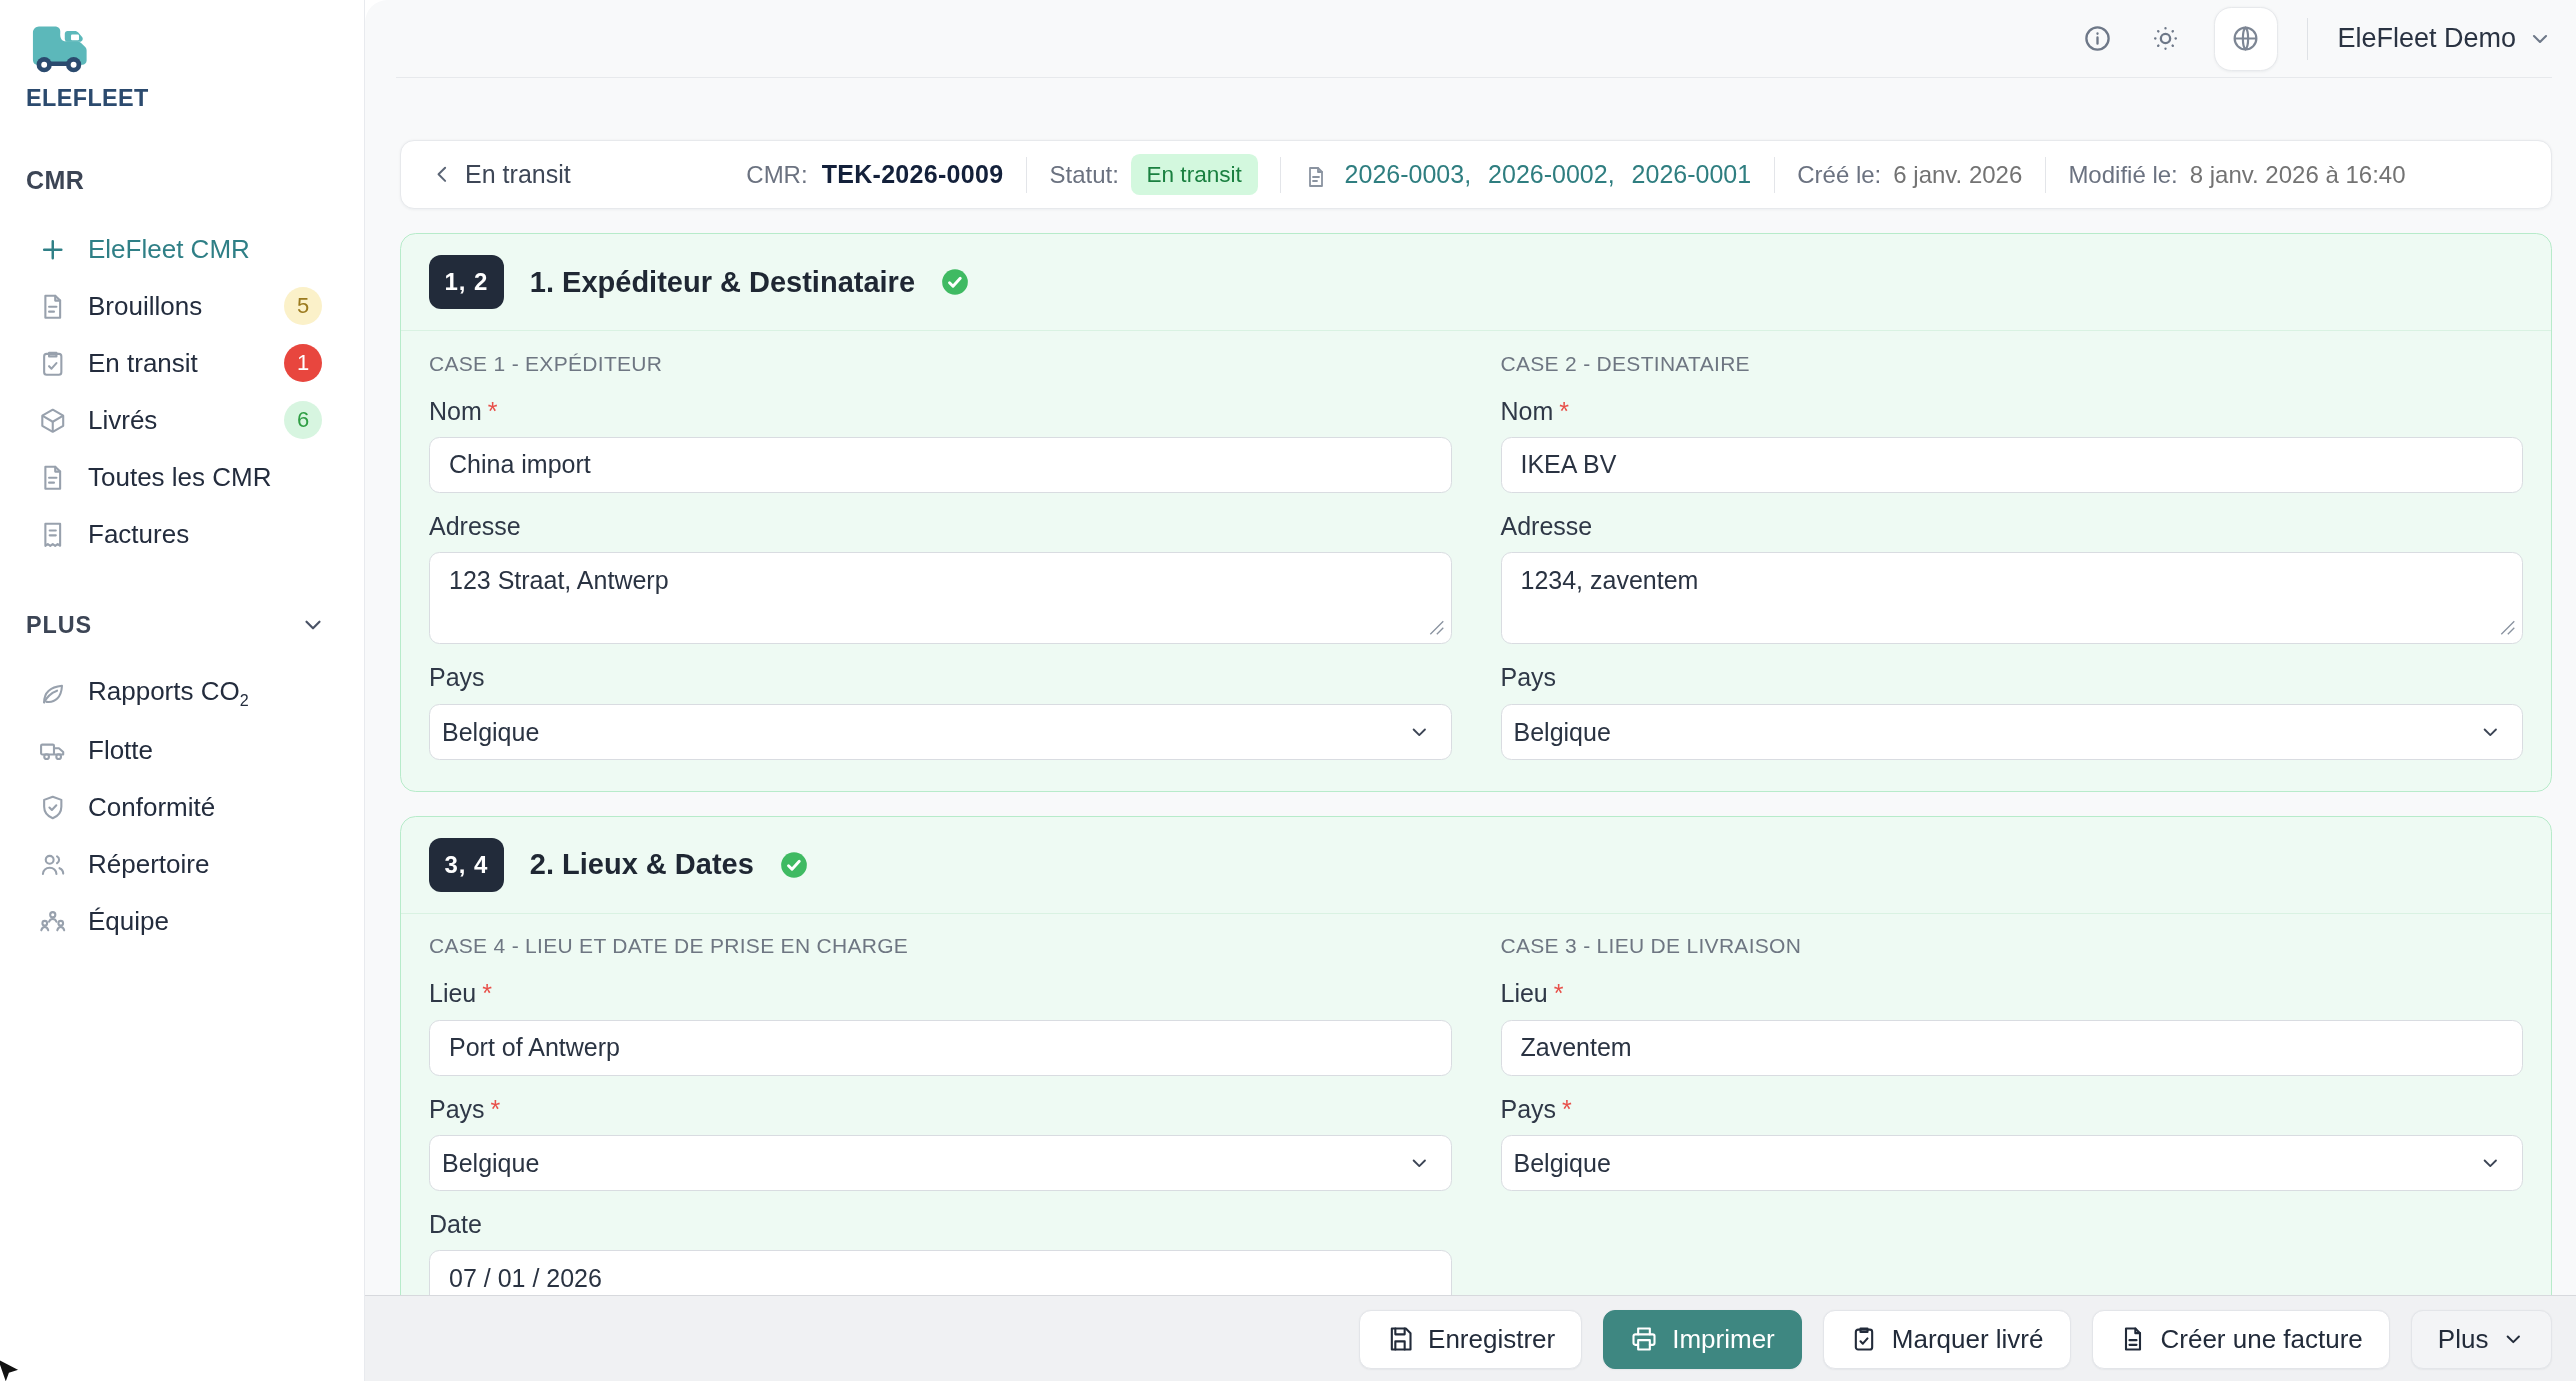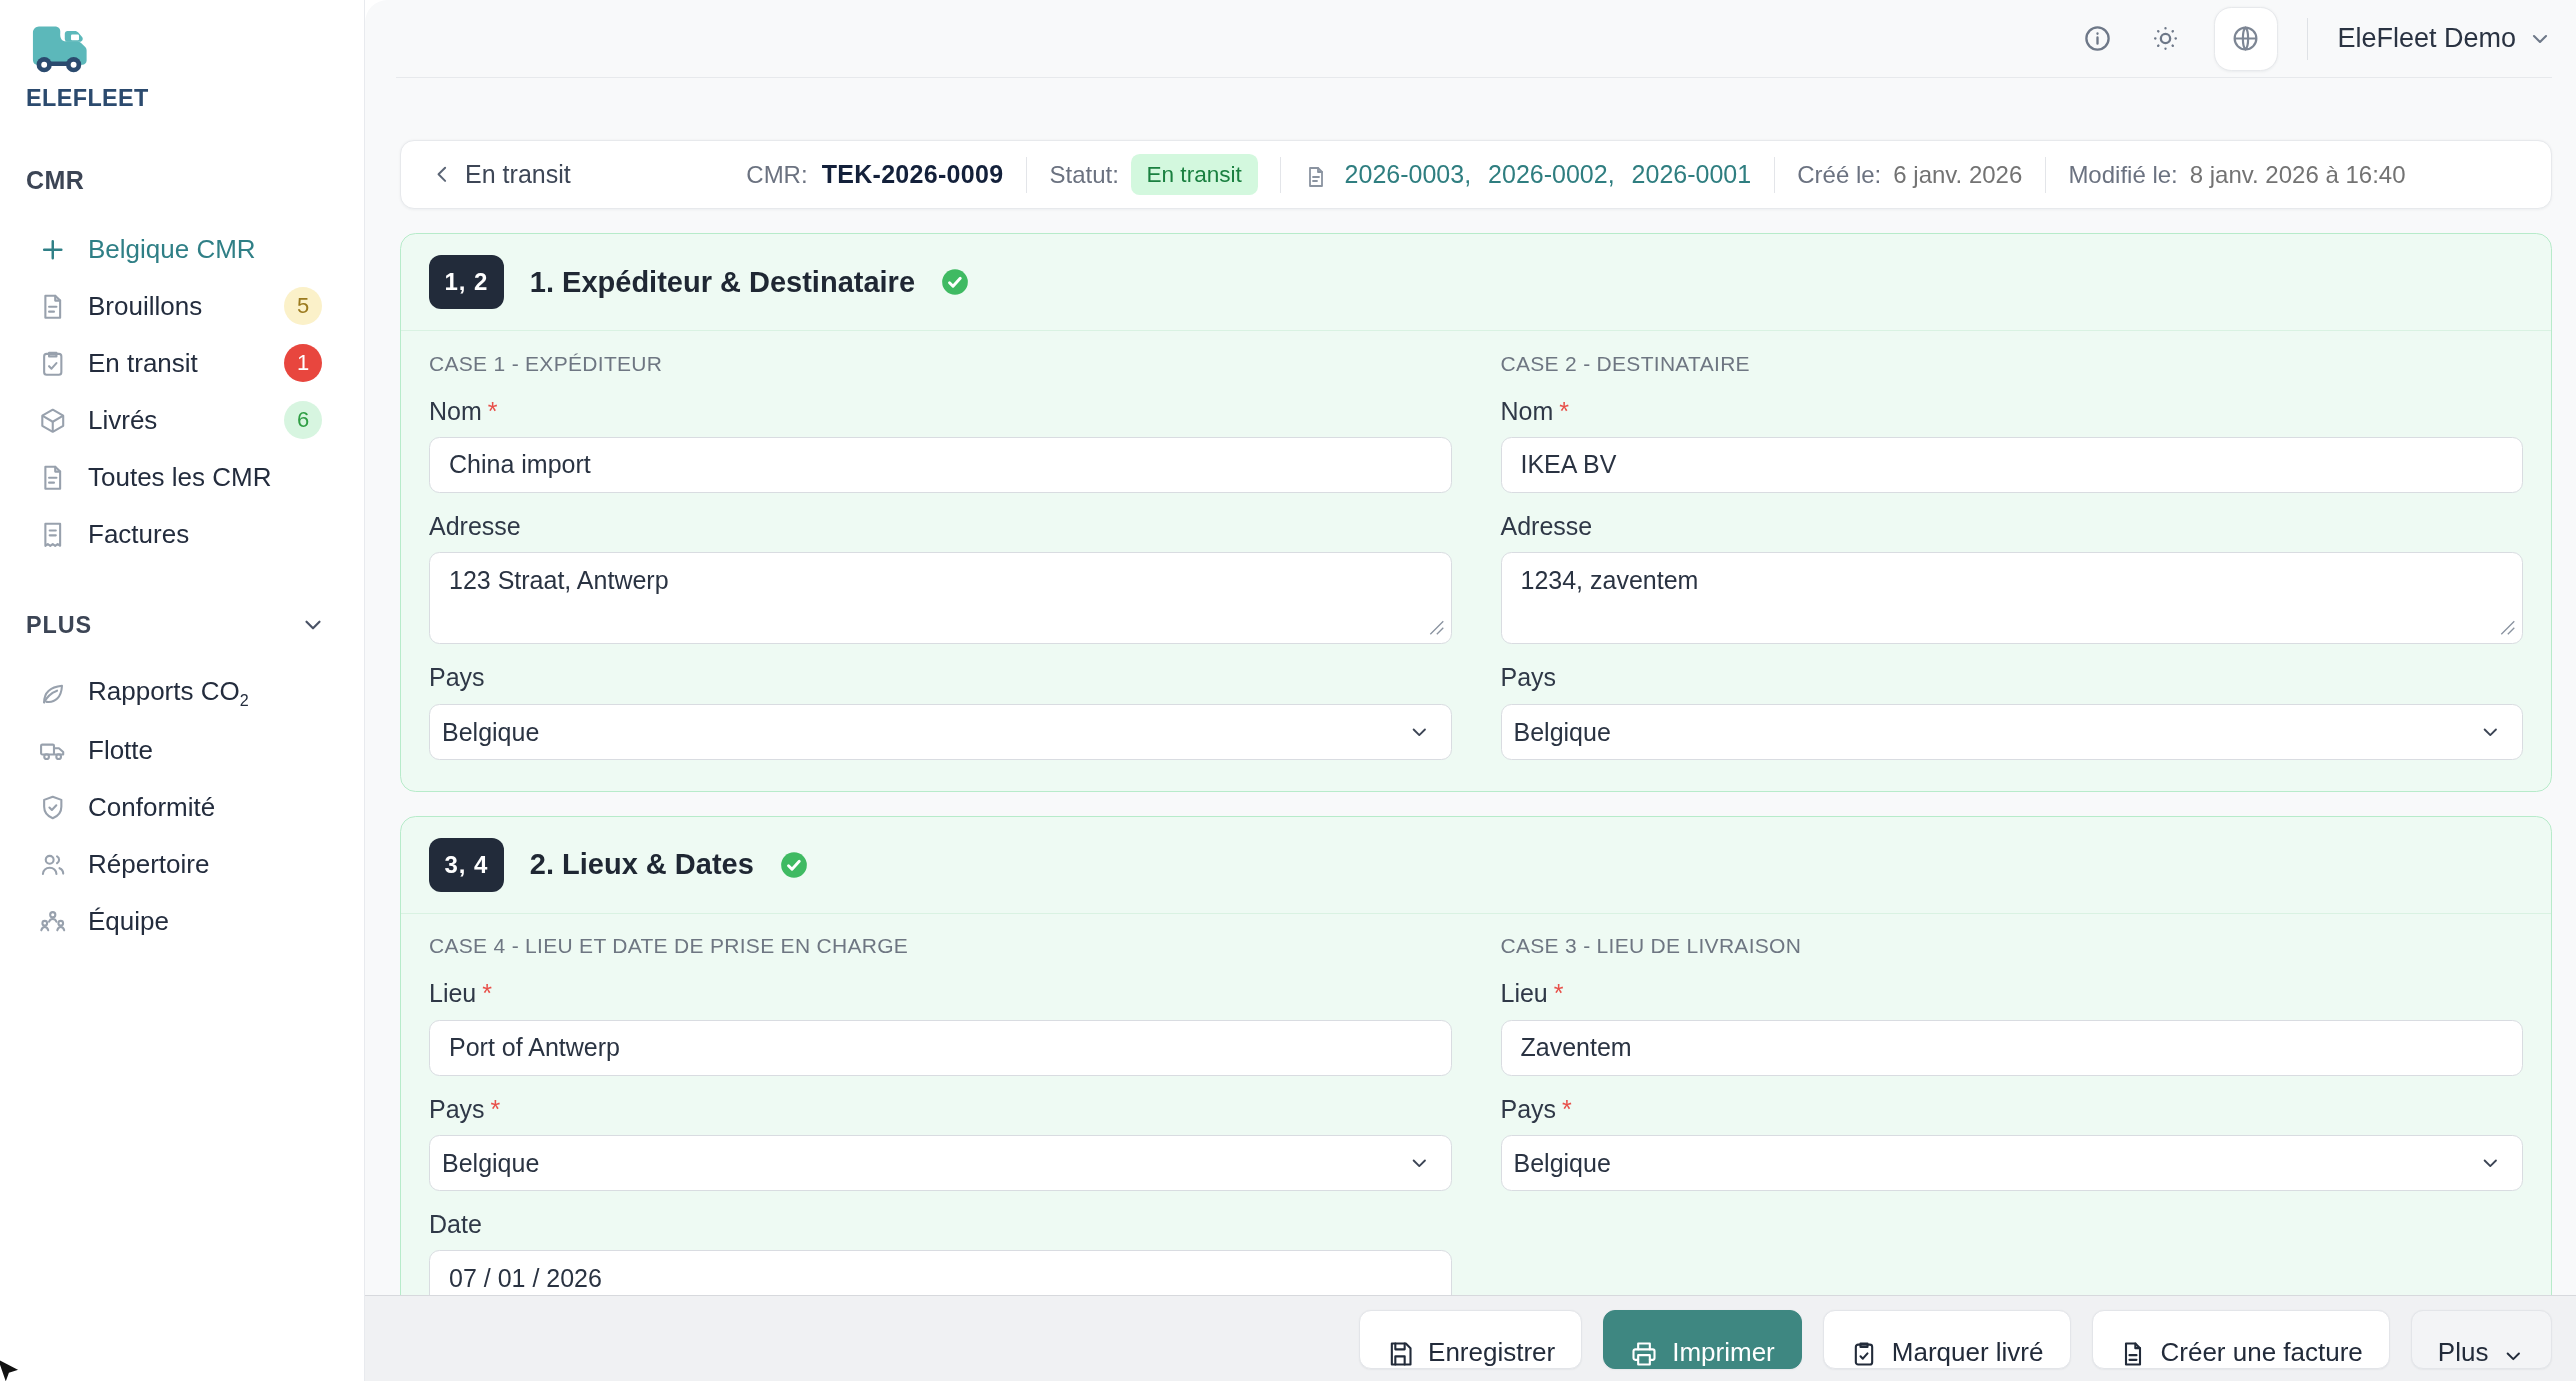--- a/index.html
+++ b/index.html
@@ -88,21 +88,21 @@
   .ta-grip { position:absolute; right:7px; bottom:8.7px; width:15.6px; height:15.6px; color:#8a93a0; pointer-events:none; }
   .select-wrap { position:relative; }
   .sel { width:100%; height:56px; background:#fff; border:1.7px solid #d9dce1; border-radius:10.4px;
     padding:0 12px; font-size:25px; color:#2a3342; font-family:inherit; appearance:none;
     -webkit-appearance:none; outline:none; }
   .sel-chev { position:absolute; right:21px; top:17.4px; width:22.6px; height:22.6px; color:#3c4555; pointer-events:none; }
 
   
   .footer { height:87px; background:#f0f1f3; border-top:1.7px solid #d7d9dd; flex-shrink:0;
     display:flex; align-items:center; justify-content:flex-end; gap:21px; padding:0 24px; }
-  .btn { display:flex; align-items:flex-end; gap:14px; height:59px; padding:0 26px; border-radius:12px;
+  .btn { display:flex; align-items:center; gap:14px; height:59px; padding:0 26px; border-radius:12px;
     font-size:26px; background:#fff; border:0.9px solid #e3e5e9; color:#222b3a;
     box-shadow:0 0.9px 1.7px rgba(20,30,50,.05); cursor:pointer; font-family:inherit; white-space:nowrap; }
   .btn svg { width:28px; height:28px; }
   .btn-primary { background:#3e8781; border-color:#3e8781; color:#fff; }
   .btn-plus { background:#f3f4f6; }
   .btn .chev { width:22.6px; height:22.6px; }
 
   .cursor { position:absolute; left:-5.2px; top:1356px; z-index:50; }
 </style>
 </head>
@@ -127,21 +127,21 @@
 
     <div class="side-heading">CMR</div>
 
     <nav class="side-list">
       <div class="side-item teal">
         <span class="side-icon">
           <svg viewBox="0 0 24 24" fill="none" stroke="currentColor" stroke-width="2" stroke-linecap="round">
               <path d="M12 5v14M5 12h14"></path>
             </svg>
         </span>
-        <span>Belgique CMR</span>
+        <span>EleFleet CMR</span>
       </div>
       <div class="side-item">
         <span class="side-icon">
           <svg viewBox="0 0 24 24" fill="none" stroke="currentColor" stroke-width="1.7" stroke-linecap="round" stroke-linejoin="round">
               <path d="M6 3h8l4 4v14H6V3z"></path>
               <path d="M14 3v4h4"></path>
               <path d="M9 12h6M9 16h4"></path>
             </svg>
         </span>
         <span>Brouillons</span>

